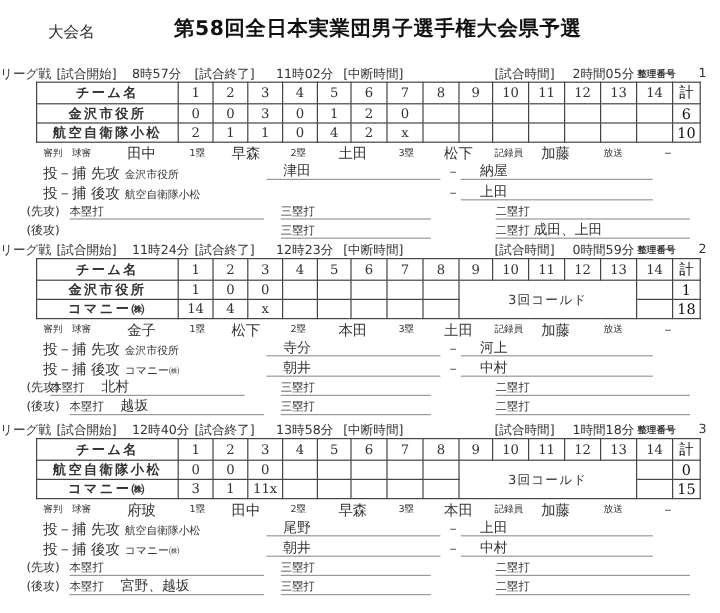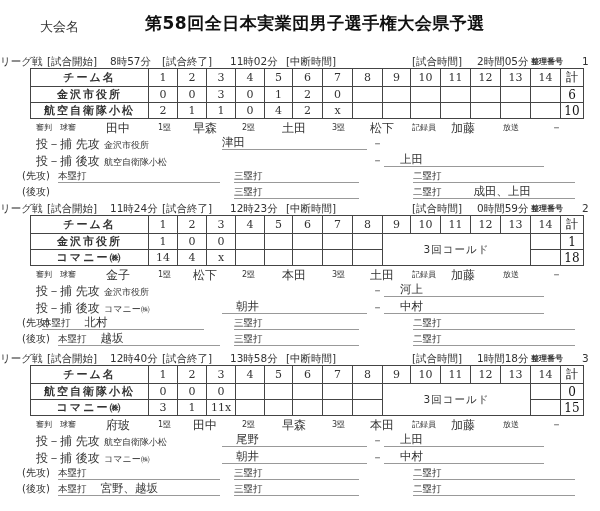--- a/index.html
+++ b/index.html
@@ -133,33 +133,34 @@
       <span class="abs" style="left:246px;font-size:12px">土田</span>
       <span class="abs sm" style="left:296px;top:2px">3塁</span>
       <span class="abs" style="left:334px;font-size:12px">松下</span>
       <span class="abs sm" style="left:376px;top:2px">記録員</span>
       <span class="abs" style="left:415px;font-size:12px">加藤</span>
       <span class="abs sm" style="left:467px;top:2px">放送</span>
       <span class="abs" style="left:515px">－</span>
     </div>
       <div class="line" style="top:81px;left:36px;font-size:12px">投－捕 先攻</div>
       <div class="line teamsm" style="top:84px;left:104px">金沢市役所</div>
-      <div class="uline" style="top:80px;left:222px;width:145px"><span style="">津田</span></div>
+      <div class="uline" style="top:80px;left:222px;width:145px"><span style="margin-left:14px">津田</span></div>
       <div class="line" style="top:81px;left:372px">－</div>
+      <div class="uline" style="top:80px;left:384px;width:160px"><span style="margin-left:16px">納屋</span></div>
       <div class="line" style="top:98px;left:36px;font-size:12px">投－捕 後攻</div>
       <div class="line teamsm" style="top:101px;left:104px">航空自衛隊小松</div>
       <div class="line" style="top:98px;left:372px">－</div>
       <div class="uline" style="top:97px;left:384px;width:160px"><span style="margin-left:16px">上田</span></div>
       <div class="line" style="top:114px;left:22px;font-size:10px">(先攻)</div>
       <div class="uline" style="top:113px;left:58px;width:162px"><span class="pre">本塁打</span><span style="margin-left:14px"></span></div>
       <div class="uline" style="top:113px;left:234px;width:125px"><span class="pre">三塁打</span><span style="margin-left:14px"></span></div>
       <div class="uline" style="top:113px;left:413px;width:162px"><span class="pre">二塁打</span><span style="margin-left:14px"></span></div>
       <div class="line" style="top:130px;left:22px;font-size:10px">(後攻)</div>
       <div class="uline" style="top:129px;left:234px;width:125px"><span class="pre">三塁打</span><span style="margin-left:14px"></span></div>
-      <div class="uline" style="top:129px;left:413px;width:162px"><span class="pre">二塁打</span><span style="margin-left:32px">成田、上田</span></div>
+      <div class="uline" style="top:129px;left:413px;width:162px"><span class="pre">二塁打</span><span style="margin-left:3px">成田、上田</span></div>
     </div>
     <div class="game" style="top: 202px; height: 150px;">
       <div class="hdr">
       <span style="left:0px">リーグ戦</span>
       <span style="left:47px">[試合開始]</span>
       <span style="left:110px">11時24分</span>
       <span style="left:162px">[試合終了]</span>
       <span style="left:230px">12時23分</span>
       <span style="left:286px">[中断時間]</span>
       <span style="left:346px"></span>
@@ -245,20 +246,21 @@
       <span class="abs" style="left:246px;font-size:12px">本田</span>
       <span class="abs sm" style="left:296px;top:2px">3塁</span>
       <span class="abs" style="left:334px;font-size:12px">土田</span>
       <span class="abs sm" style="left:376px;top:2px">記録員</span>
       <span class="abs" style="left:415px;font-size:12px">加藤</span>
       <span class="abs sm" style="left:467px;top:2px">放送</span>
       <span class="abs" style="left:515px">－</span>
     </div>
       <div class="line" style="top:81px;left:36px;font-size:12px">投－捕 先攻</div>
       <div class="line teamsm" style="top:84px;left:104px">金沢市役所</div>
+      <div class="uline" style="top:80px;left:222px;width:145px"><span style="margin-left:14px">寺分</span></div>
       <div class="line" style="top:81px;left:372px">－</div>
       <div class="uline" style="top:80px;left:384px;width:160px"><span style="margin-left:16px">河上</span></div>
       <div class="line" style="top:98px;left:36px;font-size:12px">投－捕 後攻</div>
       <div class="line teamsm" style="top:101px;left:104px">コマニー㈱</div>
       <div class="uline" style="top:97px;left:222px;width:145px"><span style="margin-left:14px">朝井</span></div>
       <div class="line" style="top:98px;left:372px">－</div>
       <div class="uline" style="top:97px;left:384px;width:160px"><span style="margin-left:16px">中村</span></div>
       <div class="line" style="top:114px;left:22px;font-size:10px">(先攻)</div>
       <div class="uline" style="top:113px;left:42px;width:162px"><span class="pre">本塁打</span><span style="margin-left:14px">北村</span></div>
       <div class="uline" style="top:113px;left:234px;width:125px"><span class="pre">三塁打</span><span style="margin-left:14px"></span></div>

